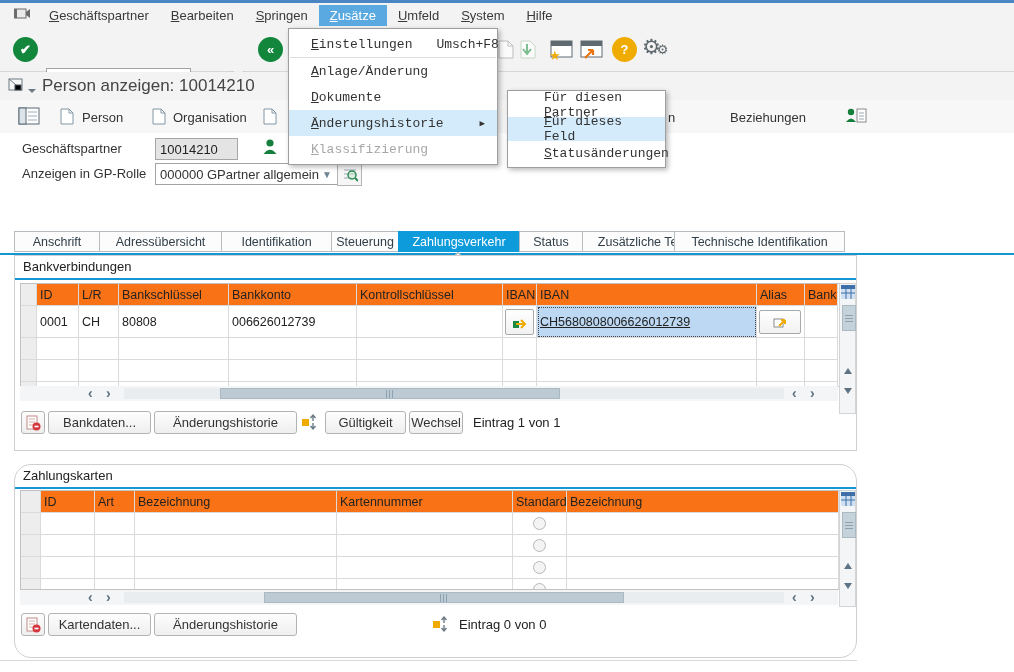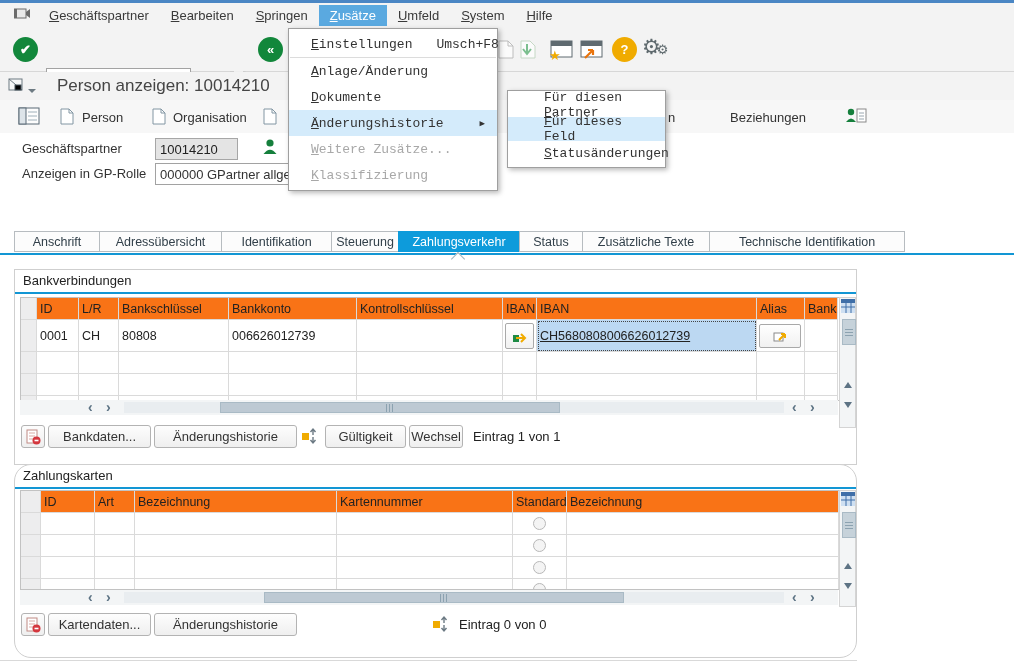--- a/index.html
+++ b/index.html
@@ -152,21 +152,21 @@
 
   <div class="abs" id="titlebar">
     <span class="abs" style="left:8px;top:5px;">
       <svg width="30" height="18">
           <rect x="1" y="2" width="13" height="11" fill="#f6f6f6" stroke="#6d7a82"></rect>
           <path d="M1 2 l13 11" stroke="#6d7a82"></path>
           <rect x="7" y="8" width="6" height="5" fill="#475architecture05" stroke="#46525a"></rect>
           <path d="M20 12 l8 0 l-4 4 z" fill="#6d7a82"></path>
         </svg>
     </span>
-    <span class="abs" style="left:57px;top:4px;font-size:17px;color:#454545;">Person anzeigen: 10014210</span>
+    <span class="abs" style="left:42px;top:4px;font-size:17px;color:#454545;">Person anzeigen: 10014210</span>
   </div>
 
   <div class="abs" id="apptoolbar">
     <span class="abs" style="left:18px;top:7px;">
       <svg width="22" height="18">
           <rect x="1" y="1" width="20" height="16" fill="#fdfdfd" stroke="#5b6b77"></rect>
           <rect x="1" y="1" width="7" height="16" fill="#dde4e9" stroke="#5b6b77"></rect>
           <path d="M10 5 h9 M10 9 h9 M10 13 h9" stroke="#9fb0ba"></path>
         </svg>
     </span>
@@ -239,27 +239,27 @@
     </div>
   <div class="tab active" style="left:398px;width:122px;">
       <span>Zahlungsverkehr</span>
     </div>
   <div class="tab" style="left:519px;width:64px;">
       <span>Status</span>
     </div>
   <div class="tab" style="left:582px;width:128px;">
       <span>Zusätzliche Texte</span>
     </div>
-  <div class="tab" style="left:709px;width:196px;">
+  <div class="tab" style="left:674px;width:171px;">
       <span>Technische Identifikation</span>
     </div>
   <div class="abs" id="tabrule"></div>
   <div class="abs" id="tabnotch"></div>
 
-  <div class="group" style="top:269px;height:196px;">
+  <div class="group" style="top:255px;height:196px;">
     <span class="gtitle">Bankverbindungen</span>
     <div class="grule"></div>
 
     <div class="tbl" style="left:5px;top:27px;width:818px;height:102px;
          grid-template-columns:16px 42px 40px 110px 128px 146px 34px 220px 48px 33px;
          grid-template-rows:22px 32px 22px 22px 22px;">
       <div class="tc th tsel"></div>
       <div class="tc th">ID</div>
       <div class="tc th">L/R</div>
       <div class="tc th">Bankschlüssel</div>
@@ -491,23 +491,20 @@
       <span><u>A</u>nlage/Änderung</span>
     </div>
     <div class="mrow">
       <span><u>D</u>okumente</span>
     </div>
     <div class="mrow hl">
       <span><u>Ä</u>nderungshistorie</span>
       <span class="marr">▶</span>
     </div>
     <div class="mrow dis">
-      <span><u>W</u>eitere Zusätze...</span>
-    </div>
-    <div class="mrow dis">
       <span><u>K</u>lassifizierung</span>
     </div>
   </div>
 
   <div class="menu" style="left:507px;top:90px;width:159px;">
     <div class="mrow srow">
       <span>Für diesen <u>P</u>artner</span>
     </div>
     <div class="mrow srow hl">
       <span><u>F</u>ür dieses Feld</span>

